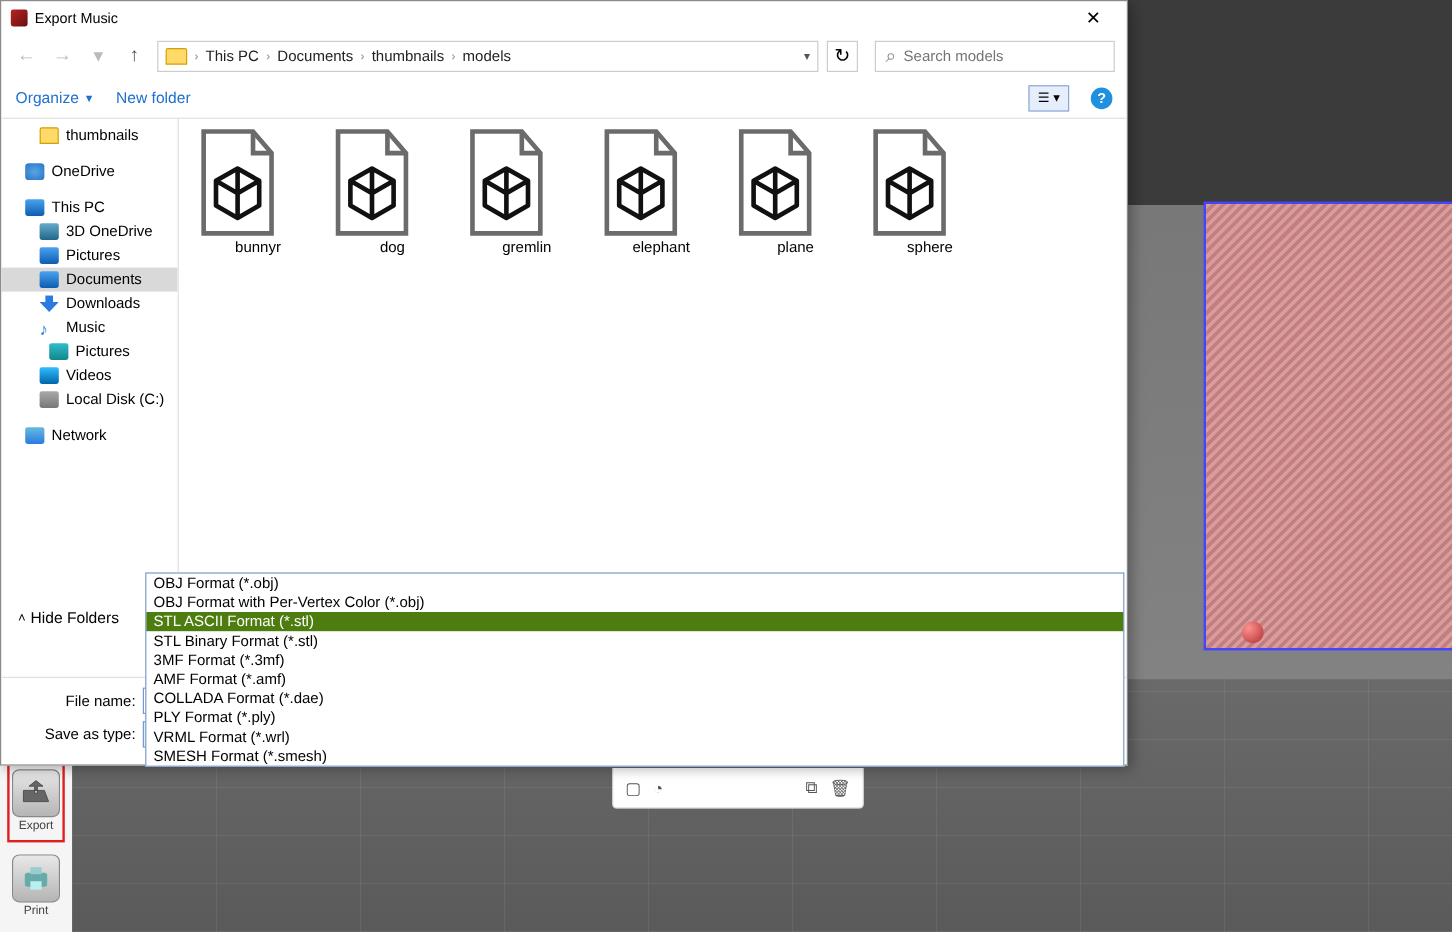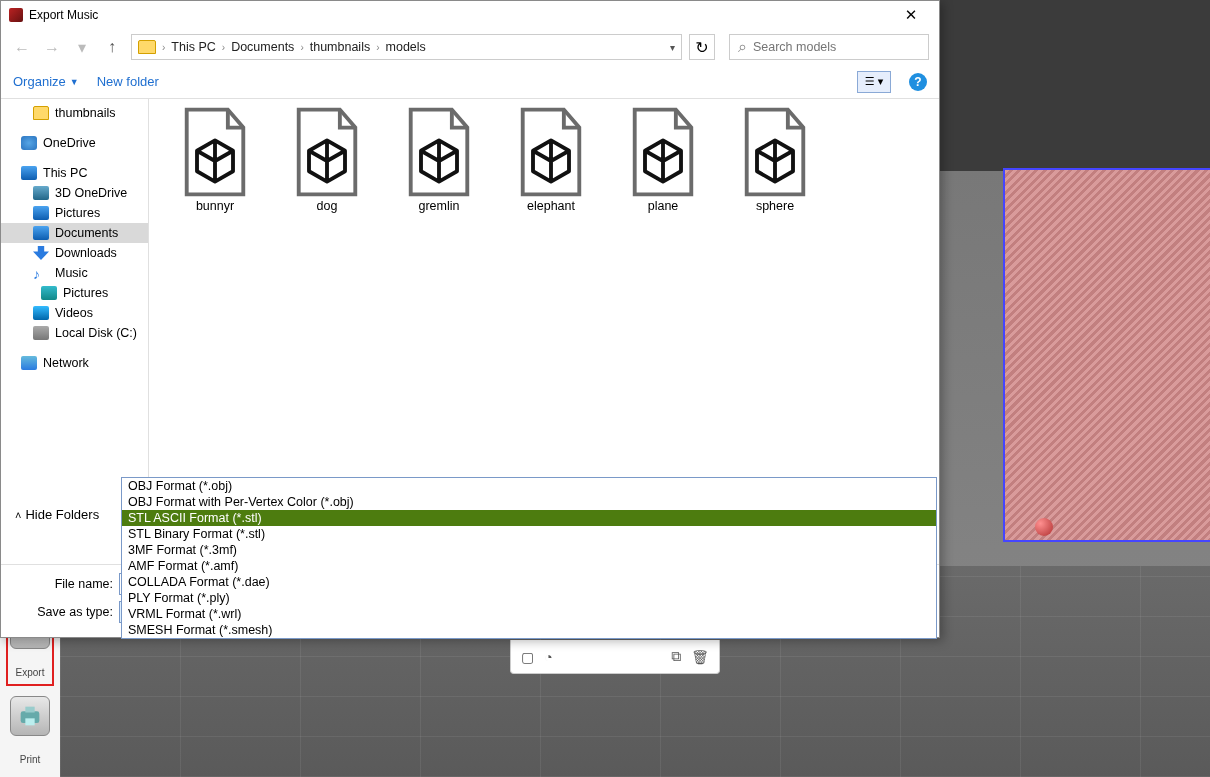--- a/index.html
+++ b/index.html
@@ -37,21 +37,21 @@
   width: 48px; display: flex; flex-direction: column; align-items: center;
   padding: 4px 0 6px; margin-bottom: 6px;
 }
 .rail-btn.highlight { border: 2px solid #e02020; }
 .rail-icon {
   width: 40px; height: 40px; border-radius: 6px;
   background: linear-gradient(#e8e8e8,#b5b5b5);
   border: 1px solid #888;
   display: flex; align-items: center; justify-content: center;
 }
-.rail-label { font-size: 10px; color: #444; margin-top: 18px; text-align: right; }
+.rail-label { font-size: 10px; color: #444; margin-top: 2px; text-align: right; }
 
 .dialog {
   position: absolute; left: 0; top: 0; width: 940px; height: 638px;
   background: #fff; border: 1px solid #8a8a8a;
   box-shadow: 3px 3px 10px rgba(0,0,0,.3);
   display: flex; flex-direction: column;
 }
 .titlebar {
   height: 28px; display: flex; align-items: center; padding: 0 8px;
   font-size: 12px;
@@ -124,21 +124,21 @@
 .ico.music { color:#2a7be0; font-size:14px; }
 .ico.pic { background:linear-gradient(#3bc,#188); border-radius:2px;}
 .ico.vid { background:linear-gradient(#3bf,#06a); border-radius:2px;}
 .ico.disk { background:linear-gradient(#aaa,#777); border-radius:2px;}
 .ico.net { background:linear-gradient(#6bd,#2a7be0); border-radius:2px;}
 
 .filegrid {
   flex:1; padding: 6px 10px; display:flex; flex-wrap:wrap; align-content:flex-start;
 }
 .file {
-  width: 112px; display:flex; flex-direction:column; align-items:center;
+  width: 112px; display:flex; flex-direction:column; 
   padding: 2px 0 8px; font-size:12.5px; text-align:center;
 }
 .file svg { width:78px; height:90px; }
 .file .name { margin-top:2px; }
 
 .footer {
   border-top:1px solid #e0e0e0;
   padding: 8px 14px 8px 14px;
 }
 .frow { display:flex; align-items:center; margin-bottom:6px; }

